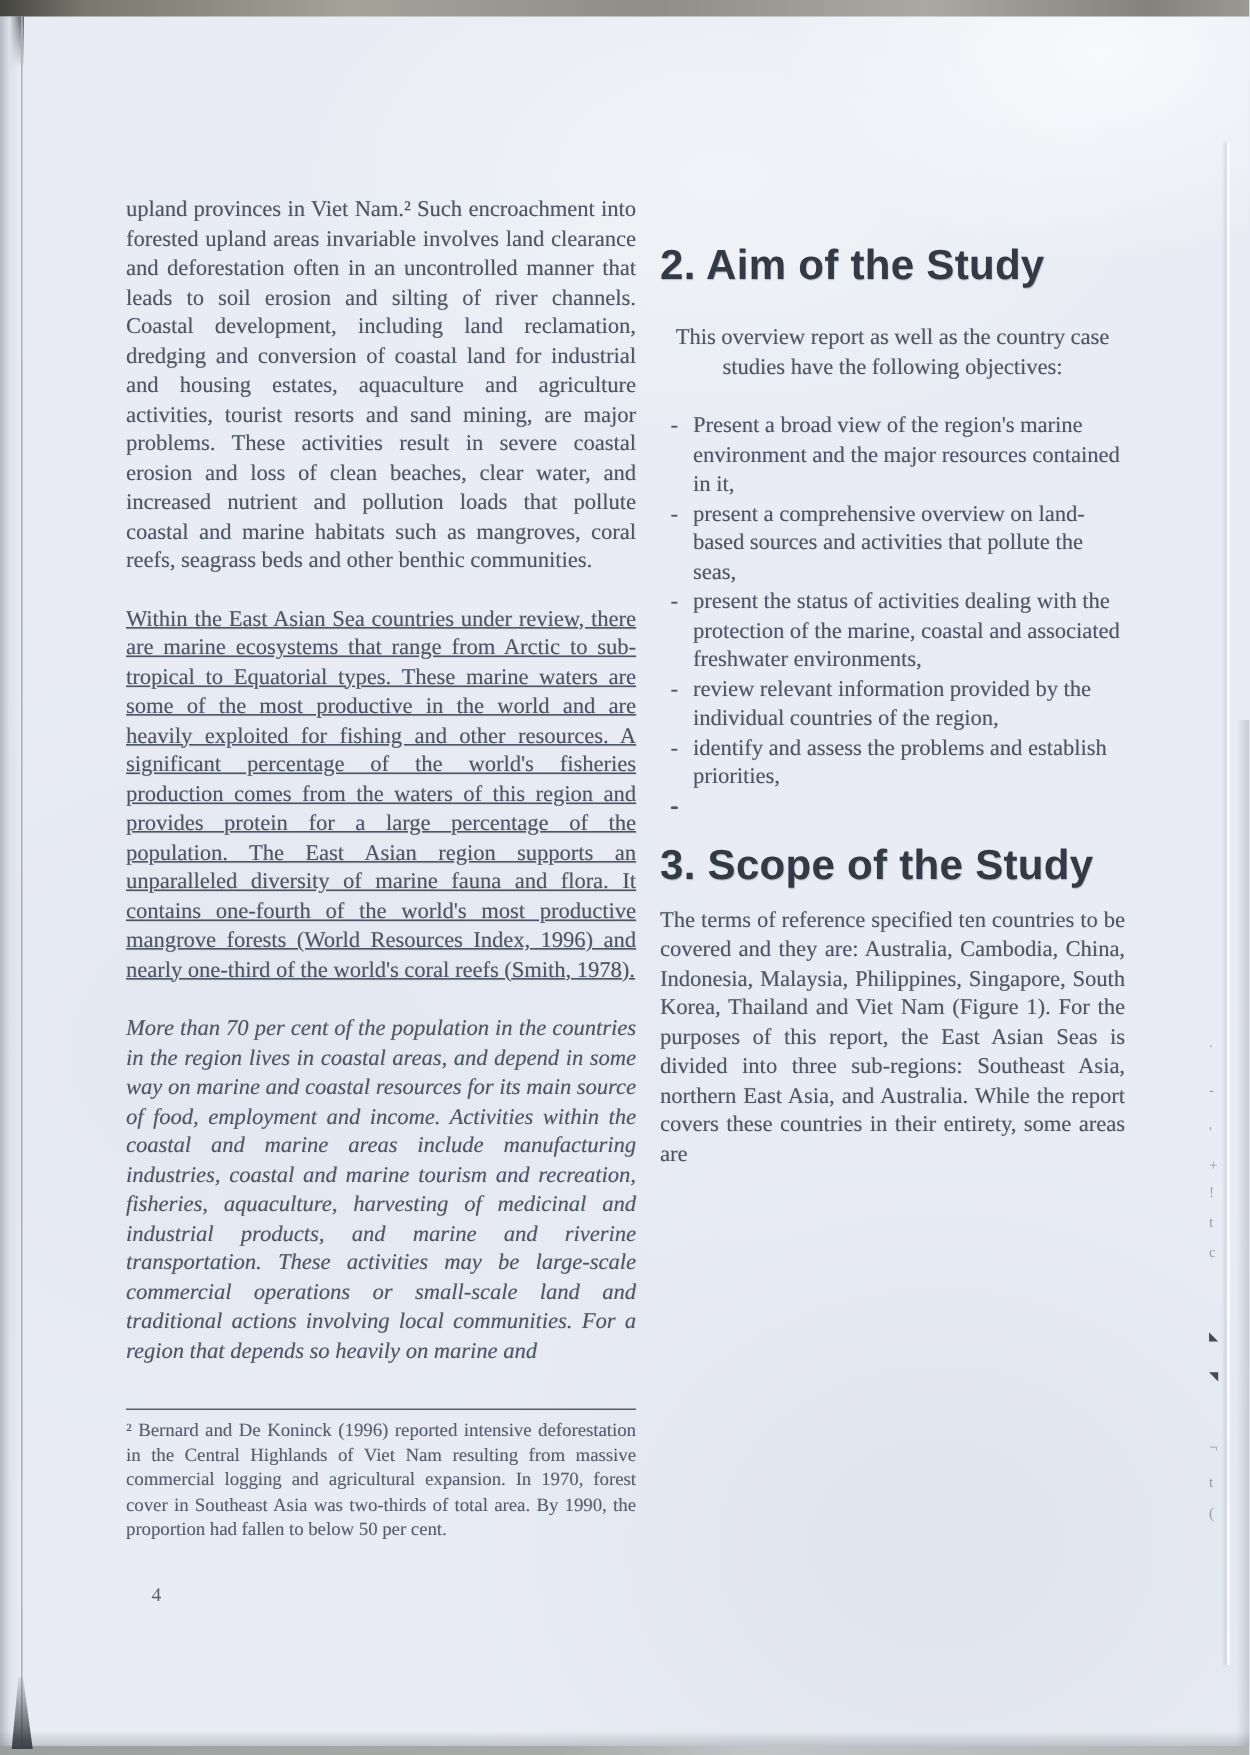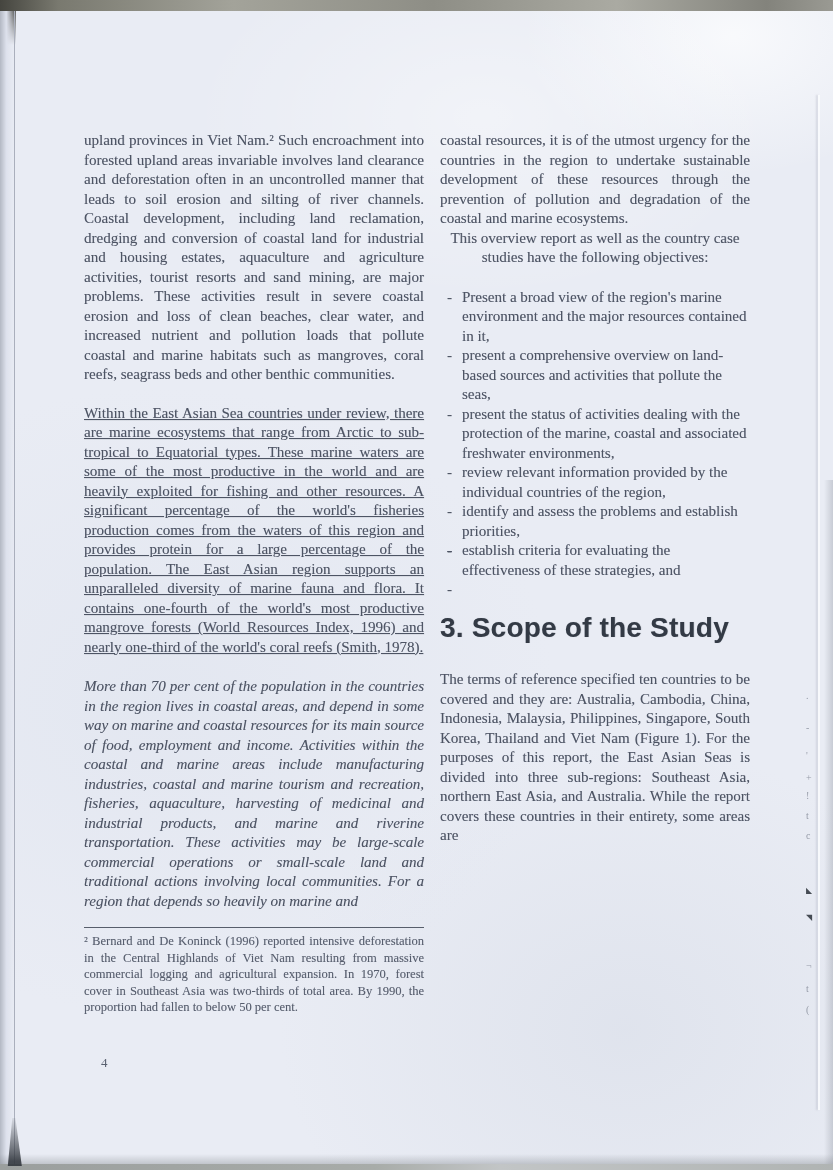--- a/index.html
+++ b/index.html
@@ -68,21 +68,21 @@
     margin: 0;
     font: 15px/19.5px "Liberation Serif", serif;
     color: #4d5464;
     text-align: justify;
     text-shadow: 0.3px 0.3px 0.6px rgba(77,84,100,0.35);
   }
   .mt19 { margin-top: 19px; text-decoration: underline; }
   .mt20 { margin-top: 20px; font-style: italic; }
 
   .footnote {
-    margin-top: 16px;
+    margin-top: 28px;
     border-top: 1px solid #575e6b;
     padding-top: 5px;
   }
   .footnote-text {
     margin: 0;
     font: 12.5px/16.5px "Liberation Serif", serif;
     color: #565d6d;
     text-align: justify;
     text-shadow: 0.3px 0.3px 0.5px rgba(86,93,109,0.3);
   }
@@ -90,21 +90,21 @@
   .heading {
     font-family: "Liberation Sans", sans-serif;
     font-weight: 700;
     font-size: 28px;
     line-height: 1.15;
     color: #333a45;
     letter-spacing: 0.2px;
     text-shadow: 0.4px 0.4px 0.7px rgba(51,58,69,0.3);
   }
   .h2-aim   { margin: 30px 0 23px 0; }
-  .h2-scope { margin: 32px 0 26px 0; }
+  .h2-scope { margin: 32px 0 12px 0; }
 
   .lead { text-align: center; margin-bottom: 20px; }
 
   .objectives { list-style: none; margin: 0; padding: 0; }
   .objectives li {
     position: relative;
     padding-left: 22px;
     font: 15px/19.5px "Liberation Serif", serif;
     color: #4d5464;
     text-shadow: 0.3px 0.3px 0.6px rgba(77,84,100,0.35);
@@ -142,34 +142,34 @@
   <div class="col col-left">
     <p class="body-text">upland provinces in Viet Nam.² Such encroachment into forested upland areas invariable involves land clearance and deforestation often in an uncontrolled manner that leads to soil erosion and silting of river channels. Coastal development, including land reclamation, dredging and conversion of coastal land for industrial and housing estates, aquaculture and agriculture activities, tourist resorts and sand mining, are major problems. These activities result in severe coastal erosion and loss of clean beaches, clear water, and increased nutrient and pollution loads that pollute coastal and marine habitats such as mangroves, coral reefs, seagrass beds and other benthic communities.</p>
     <p class="body-text mt19">Within the East Asian Sea countries under review, there are marine ecosystems that range from Arctic to sub-tropical to Equatorial types. These marine waters are some of the most productive in the world and are heavily exploited for fishing and other resources. A significant percentage of the world's fisheries production comes from the waters of this region and provides protein for a large percentage of the population. The East Asian region supports an unparalleled diversity of marine fauna and flora. It contains one-fourth of the world's most productive mangrove forests (World Resources Index, 1996) and nearly one-third of the world's coral reefs (Smith, 1978).</p>
     <p class="body-text mt20">More than 70 per cent of the population in the countries in the region lives in coastal areas, and depend in some way on marine and coastal resources for its main source of food, employment and income. Activities within the coastal and marine areas include manufacturing industries, coastal and marine tourism and recreation, fisheries, aquaculture, harvesting of medicinal and industrial products, and marine and riverine transportation. These activities may be large-scale commercial operations or small-scale land and traditional actions involving local communities. For a region that depends so heavily on marine and</p>
     <div class="footnote">
       <p class="footnote-text">² Bernard and De Koninck (1996) reported intensive deforestation in the Central Highlands of Viet Nam resulting from massive commercial logging and agricultural expansion. In 1970, forest cover in Southeast Asia was two-thirds of total area. By 1990, the proportion had fallen to below 50 per cent.</p>
     </div>
   </div>
 
   <div class="col col-right">
-    <p class="body-text">coastal resources, it is of the utmost urgency for the countries in the region to undertake sustainable development of these resources through the prevention of pollution and degradation of the coastal and marine ecosystems.</p>
 
+    <h2 class="heading h2-aim">2. Aim of the Study</h2>
 
     <p class="body-text lead">This overview report as well as the country case studies have the following objectives:</p>
 
     <ul class="objectives">
       <li><span class="dash">-</span><span>Present a broad view of the region's marine environment and the major resources contained in it,</span></li>
       <li><span class="dash">-</span><span>present a comprehensive overview on land-based sources and activities that pollute the seas,</span></li>
       <li><span class="dash">-</span><span>present the status of activities dealing with the protection of the marine, coastal and associated freshwater environments,</span></li>
       <li><span class="dash">-</span><span>review relevant information provided by the individual countries of the region,</span></li>
       <li><span class="dash">-</span><span>identify and assess the problems and establish priorities,</span></li>
       <li><span class="dash">-</span></li>
       <li><span class="dash">-</span></li>
-      <li><span class="dash">-</span><span>establish criteria for evaluating the effectiveness of these strategies, and</span></li>
+      <li><span class="dash">-</span></li>
       <li><span class="dash">-</span></li>
     </ul>
 
     <h2 class="heading h2-scope">3. Scope of the Study</h2>
 
     <p class="body-text">The terms of reference specified ten countries to be covered and they are: Australia, Cambodia, China, Indonesia, Malaysia, Philippines, Singapore, South Korea, Thailand and Viet Nam (Figure 1). For the purposes of this report, the East Asian Seas is divided into three sub-regions: Southeast Asia, northern East Asia, and Australia. While the report covers these countries in their entirety, some areas are</p>
   </div>
 
   <div class="page-number">4</div>
 

